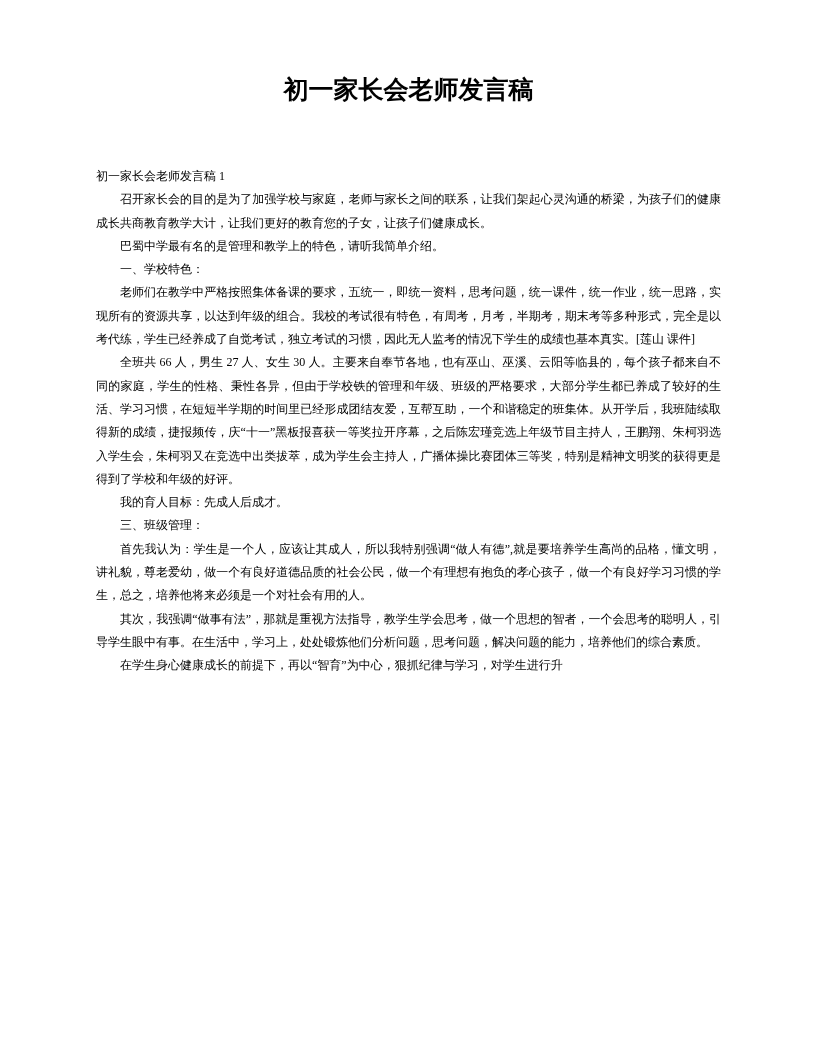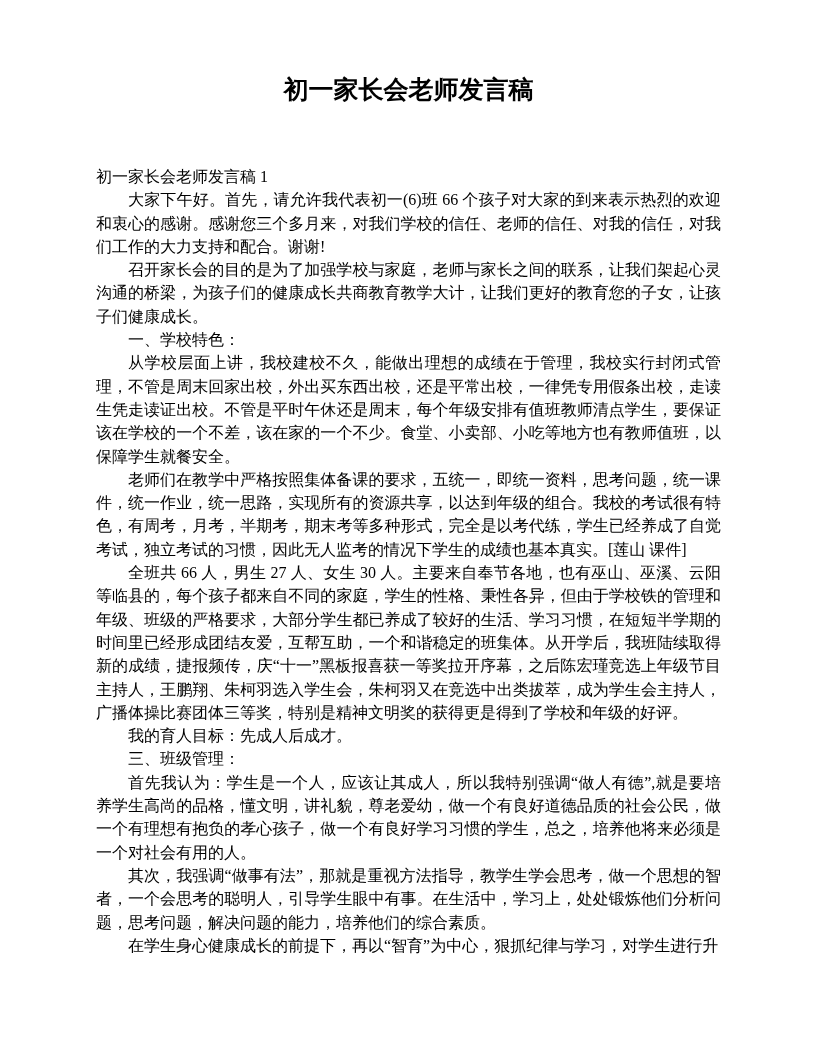--- a/index.html
+++ b/index.html
@@ -21,44 +21,43 @@
   }
   .doc-title {
     margin: 0 0 60px 0;
     font-size: 25px;
     line-height: 31px;
     font-weight: bold;
     text-align: center;
     letter-spacing: 0px;
   }
   .doc-body {
-    font-size: 16px;
+    font-size: 12px;
     line-height: 23.3px;
   }
   .para {
     margin: 0;
     padding: 0;
     text-align: justify;
     word-break: break-all;
   }
   .para.indent {
     text-indent: 2em;
   }
 </style>
 </head>
 <body>
 
 <div class="page">
   <h1 class="doc-title">初一家长会老师发言稿</h1>
   <div class="doc-body">
       <p class="para">初一家长会老师发言稿 1</p>
-      <p class="para indent">大家下午好。首先，请允许我代表初一(6)班 66 个孩子对大家的到来表示热烈的欢迎和衷心的感谢。感谢您三个多月来，对我们学校的信任、老师的信任、对我的信任，对我们工作的大力支持和配合。谢谢!</p>
       <p class="para indent">召开家长会的目的是为了加强学校与家庭，老师与家长之间的联系，让我们架起心灵沟通的桥梁，为孩子们的健康成长共商教育教学大计，让我们更好的教育您的子女，让孩子们健康成长。</p>
+      <p class="para indent">巴蜀中学最有名的是管理和教学上的特色，请听我简单介绍。</p>
       <p class="para indent">一、学校特色：</p>
-      <p class="para indent">从学校层面上讲，我校建校不久，能做出理想的成绩在于管理，我校实行封闭式管理，不管是周末回家出校，外出买东西出校，还是平常出校，一律凭专用假条出校，走读生凭走读证出校。不管是平时午休还是周末，每个年级安排有值班教师清点学生，要保证该在学校的一个不差，该在家的一个不少。食堂、小卖部、小吃等地方也有教师值班，以保障学生就餐安全。</p>
       <p class="para indent">老师们在教学中严格按照集体备课的要求，五统一，即统一资料，思考问题，统一课件，统一作业，统一思路，实现所有的资源共享，以达到年级的组合。我校的考试很有特色，有周考，月考，半期考，期末考等多种形式，完全是以考代练，学生已经养成了自觉考试，独立考试的习惯，因此无人监考的情况下学生的成绩也基本真实。[莲山 课件]</p>
       <p class="para indent">全班共 66 人，男生 27 人、女生 30 人。主要来自奉节各地，也有巫山、巫溪、云阳等临县的，每个孩子都来自不同的家庭，学生的性格、秉性各异，但由于学校铁的管理和年级、班级的严格要求，大部分学生都已养成了较好的生活、学习习惯，在短短半学期的时间里已经形成团结友爱，互帮互助，一个和谐稳定的班集体。从开学后，我班陆续取得新的成绩，捷报频传，庆“十一”黑板报喜获一等奖拉开序幕，之后陈宏瑾竞选上年级节目主持人，王鹏翔、朱柯羽选入学生会，朱柯羽又在竞选中出类拔萃，成为学生会主持人，广播体操比赛团体三等奖，特别是精神文明奖的获得更是得到了学校和年级的好评。</p>
       <p class="para indent">我的育人目标：先成人后成才。</p>
       <p class="para indent">三、班级管理：</p>
       <p class="para indent">首先我认为：学生是一个人，应该让其成人，所以我特别强调“做人有德”,就是要培养学生高尚的品格，懂文明，讲礼貌，尊老爱幼，做一个有良好道德品质的社会公民，做一个有理想有抱负的孝心孩子，做一个有良好学习习惯的学生，总之，培养他将来必须是一个对社会有用的人。</p>
       <p class="para indent">其次，我强调“做事有法”，那就是重视方法指导，教学生学会思考，做一个思想的智者，一个会思考的聪明人，引导学生眼中有事。在生活中，学习上，处处锻炼他们分析问题，思考问题，解决问题的能力，培养他们的综合素质。</p>
       <p class="para indent">在学生身心健康成长的前提下，再以“智育”为中心，狠抓纪律与学习，对学生进行升</p>
     </div>
 </div>
 

